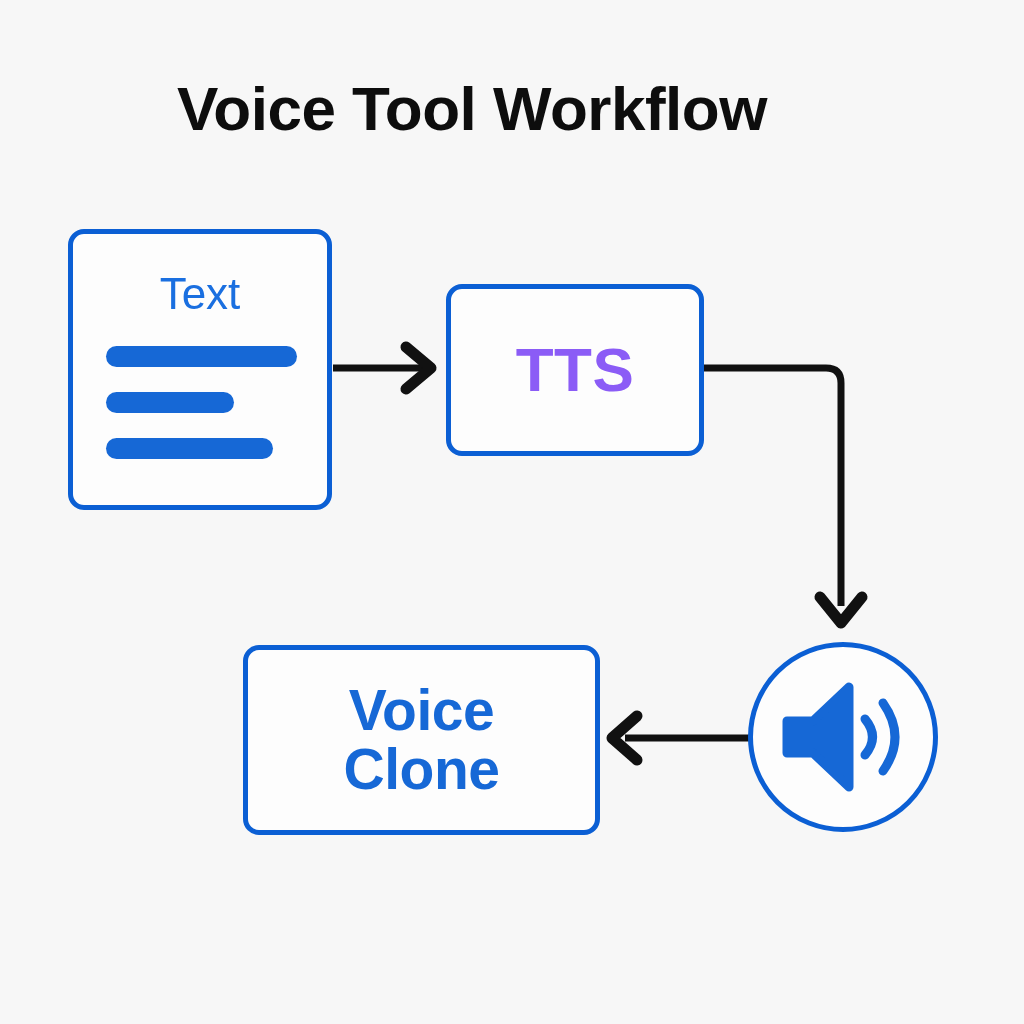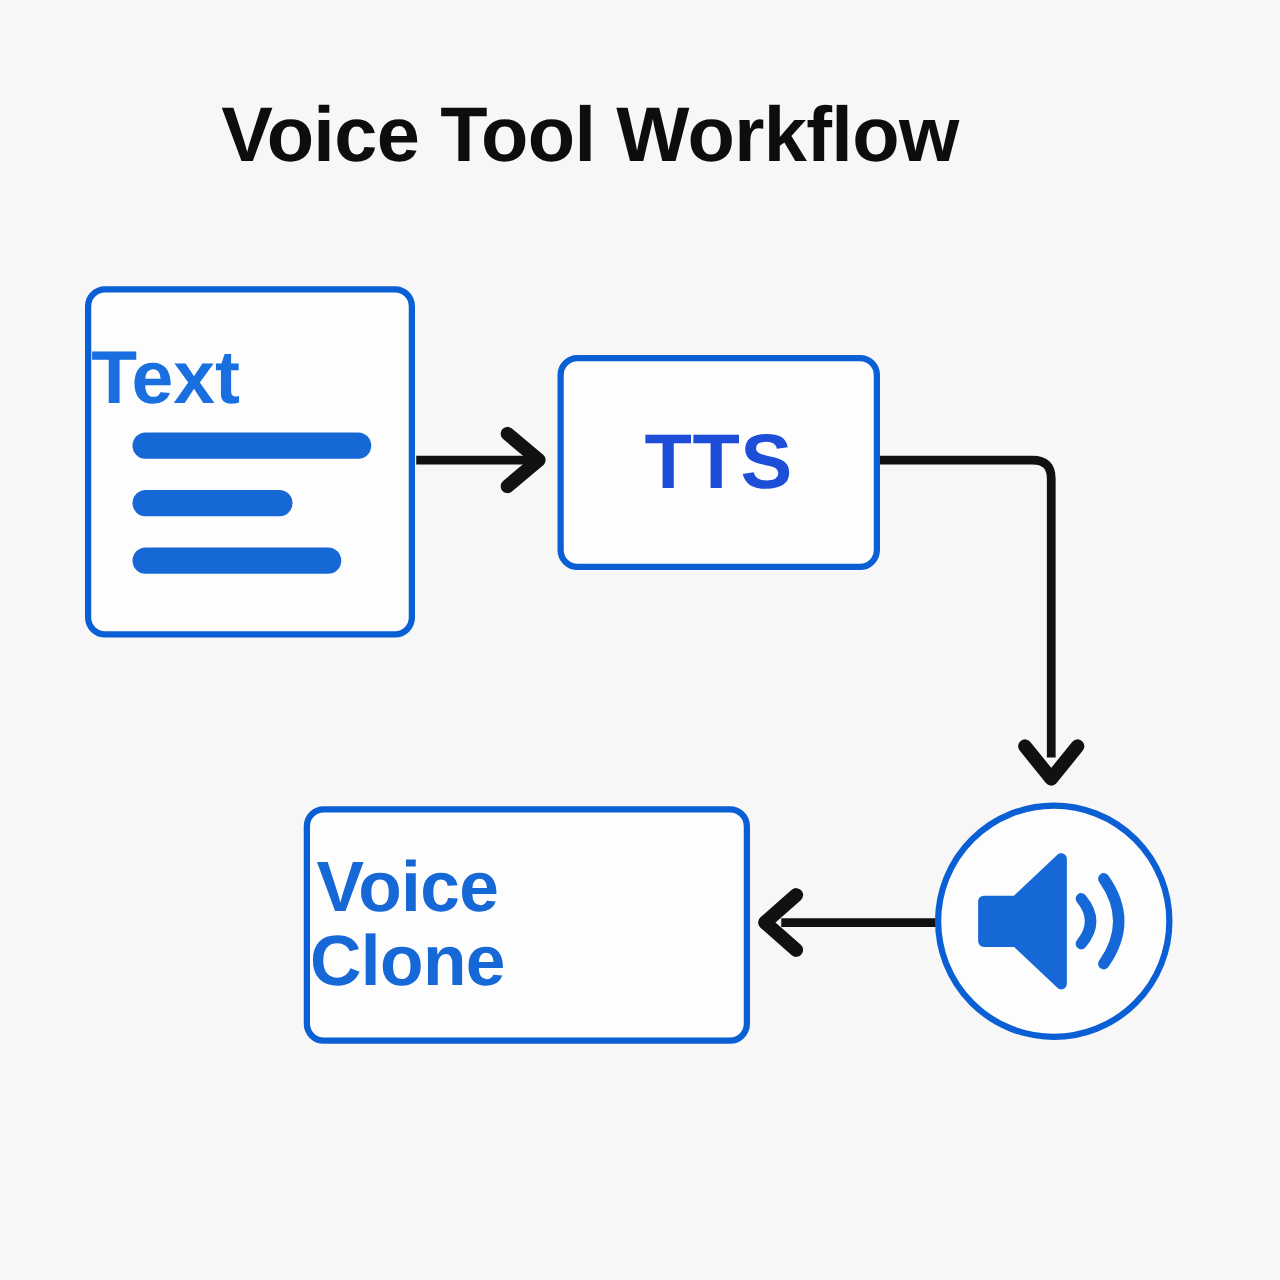--- a/index.html
+++ b/index.html
@@ -46,23 +46,23 @@
     left: 68px;
     top: 229px;
     width: 264px;
     height: 281px;
   }
   #node-text .node-label {
     position: absolute;
     left: 0;
     top: 38px;
     width: 100%;
-    text-align: left;
-    font-size: 60px;
-    font-weight: 700;
+    text-align: center;
+    font-size: 44px;
+    font-weight: 400;
     color: #1a6fe0;
     line-height: 1;
   }
   .text-lines {
     position: absolute;
     left: 0;
     top: 112px;
     width: 100%;
   }
   .text-line {
@@ -81,34 +81,34 @@
     top: 284px;
     width: 258px;
     height: 172px;
     display: flex;
     align-items: center;
     justify-content: center;
   }
   #node-tts .node-label {
     font-size: 62px;
     font-weight: 700;
-    color: #1d4ed8;
+    color: #8b5cf6;
     line-height: 1;
     letter-spacing: 0.5px;
   }
 
   
   #node-voice-clone {
     left: 243px;
     top: 645px;
     width: 357px;
     height: 190px;
     display: flex;
     align-items: center;
-    justify-content: flex-start;
+    justify-content: center;
   }
   #node-voice-clone .node-label {
     font-size: 57px;
     font-weight: 700;
     color: #1668d6;
     line-height: 1.03;
     text-align: center;
     letter-spacing: -0.5px;
   }
 

